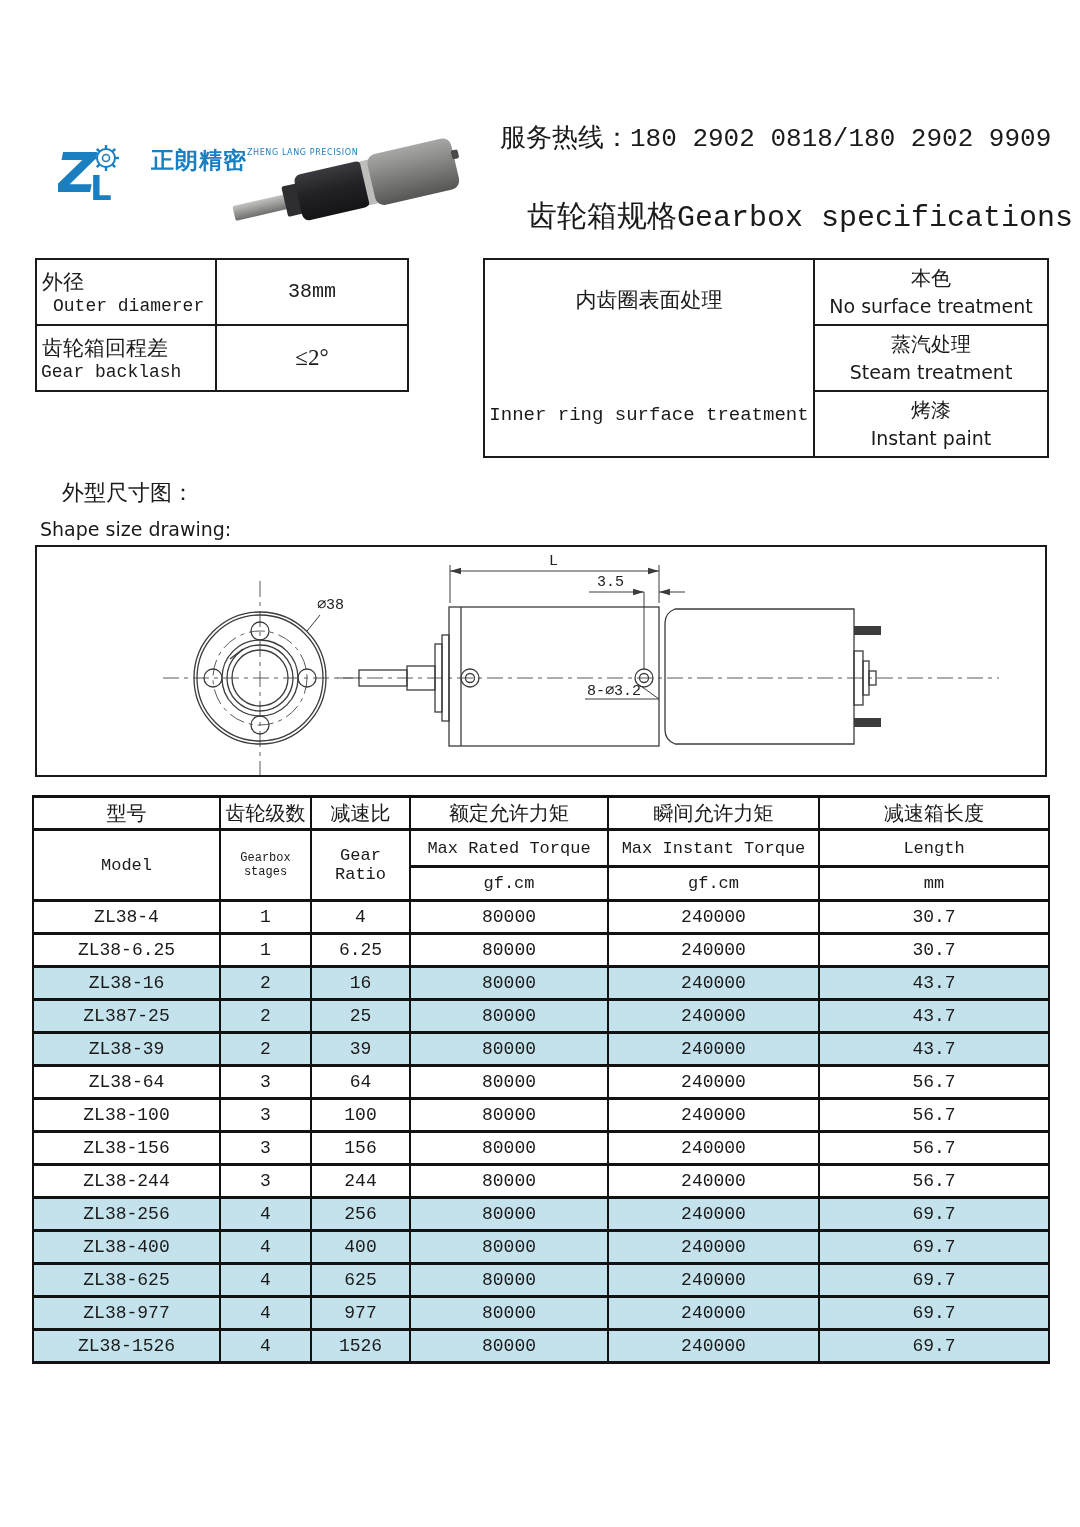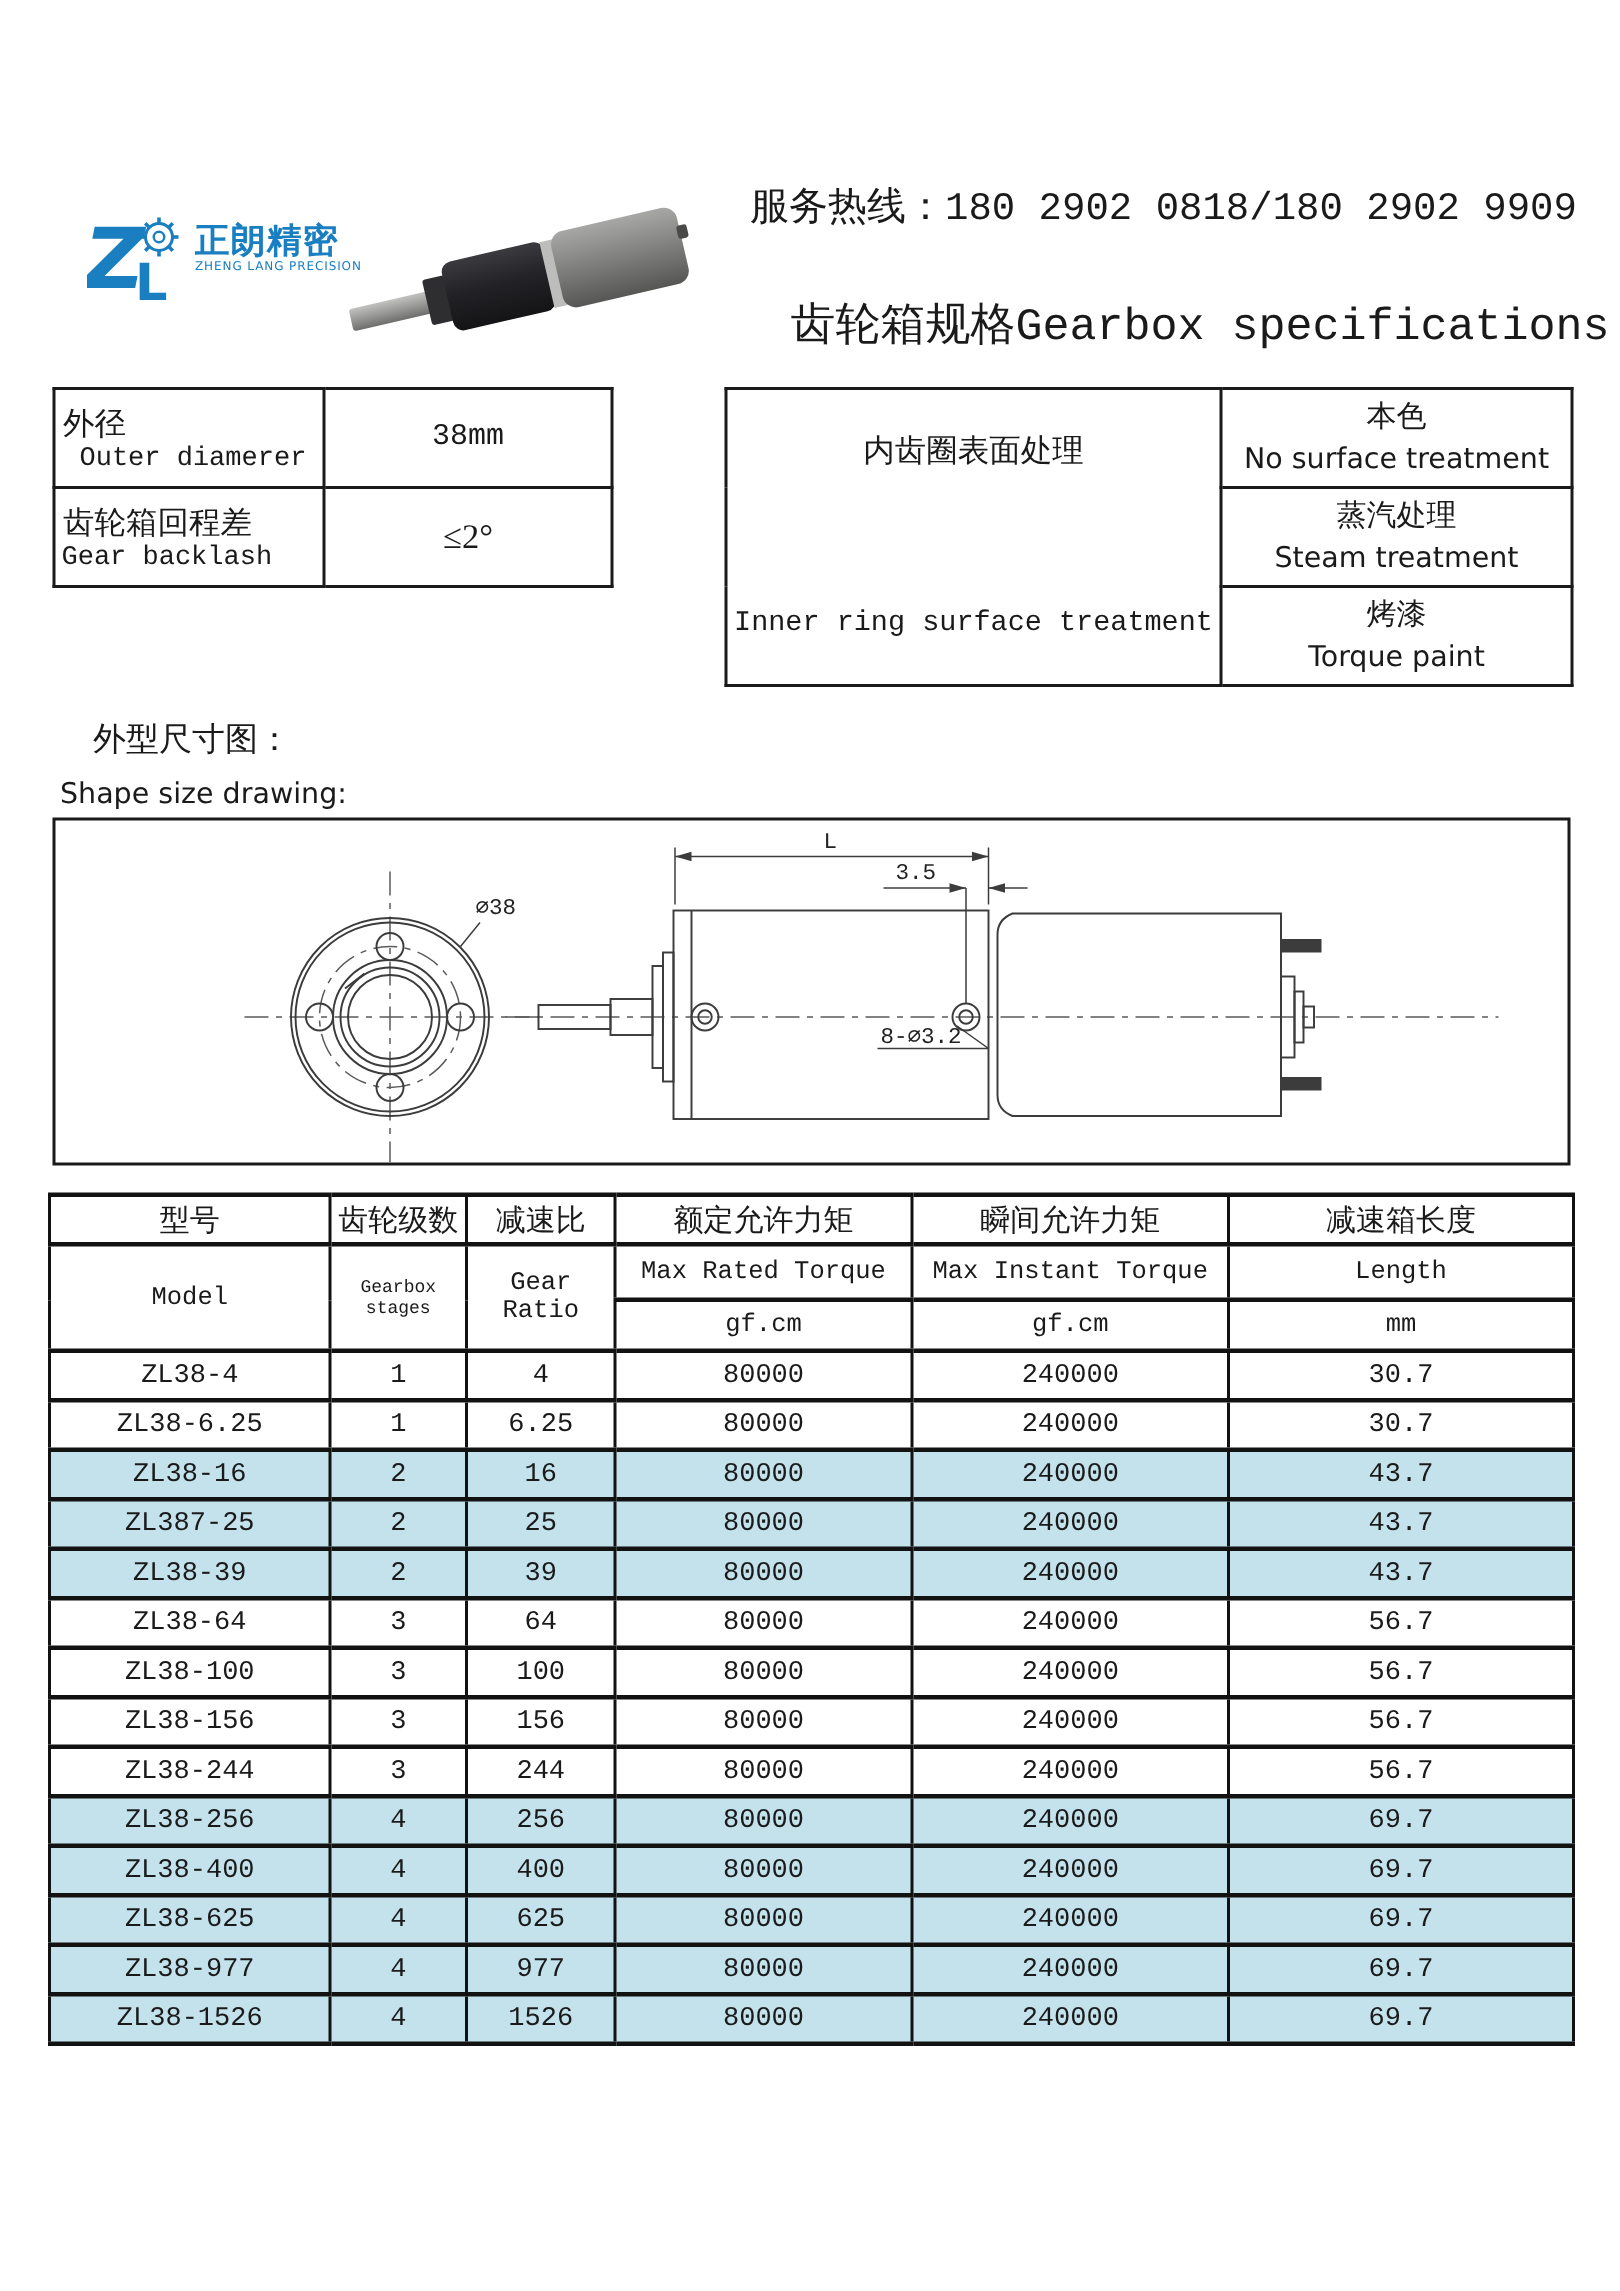--- a/index.html
+++ b/index.html
@@ -5,21 +5,21 @@
   html,body{margin:0;padding:0;}
   body{
     width:1080px;height:1527px;background:#ffffff;position:relative;
     font-family:"Liberation Serif",serif;color:#1a1a1a;overflow:hidden;
   }
   .abs{position:absolute;}
   .mono{font-family:"Liberation Mono",monospace;}
 
   
   .logo-wrap{left:58px;top:142px;display:flex;align-items:flex-start;gap:6px;}
-  .logo-texts{display:flex;flex-direction:column;margin-top:6px;}
+  .logo-texts{display:flex;flex-direction:row;margin-top:6px;margin-left:21px;}
   .logo-cn{color:#1a7fc1;font-weight:bold;font-size:23px;letter-spacing:1px;line-height:1.1;}
   .logo-en{color:#1a7fc1;font-size:8px;letter-spacing:0.6px;font-family:"DejaVu Sans",sans-serif;}
   .hotline{left:500px;top:120px;font-size:26px;white-space:nowrap;}
   .doc-title{left:527px;top:196px;font-size:30px;white-space:nowrap;}
 
   
   table{border-collapse:collapse;table-layout:fixed;}
   .spec td{border:2px solid #1a1a1a;vertical-align:middle;padding:0;}
   .spec-left{left:35px;top:258px;width:372px;}
   .spec-left td{height:64px;}
@@ -171,21 +171,21 @@
   </tr>
   <tr>
     <td class="opt">
       <div class="opt-cn">蒸汽处理</div>
       <div class="opt-en">Steam treatment</div>
     </td>
   </tr>
   <tr>
     <td class="opt">
       <div class="opt-cn">烤漆</div>
-      <div class="opt-en">Torque paint</div>
+      <div class="opt-en">Instant paint</div>
     </td>
   </tr>
 </tbody>
   </table>
 
 <div class="abs sec-cn">外型尺寸图：</div>
 <div class="abs sec-en">Shape size drawing:</div>
 
 <div class="abs draw-box">
   <svg width="1008" height="228" viewBox="0 0 1008 228">

